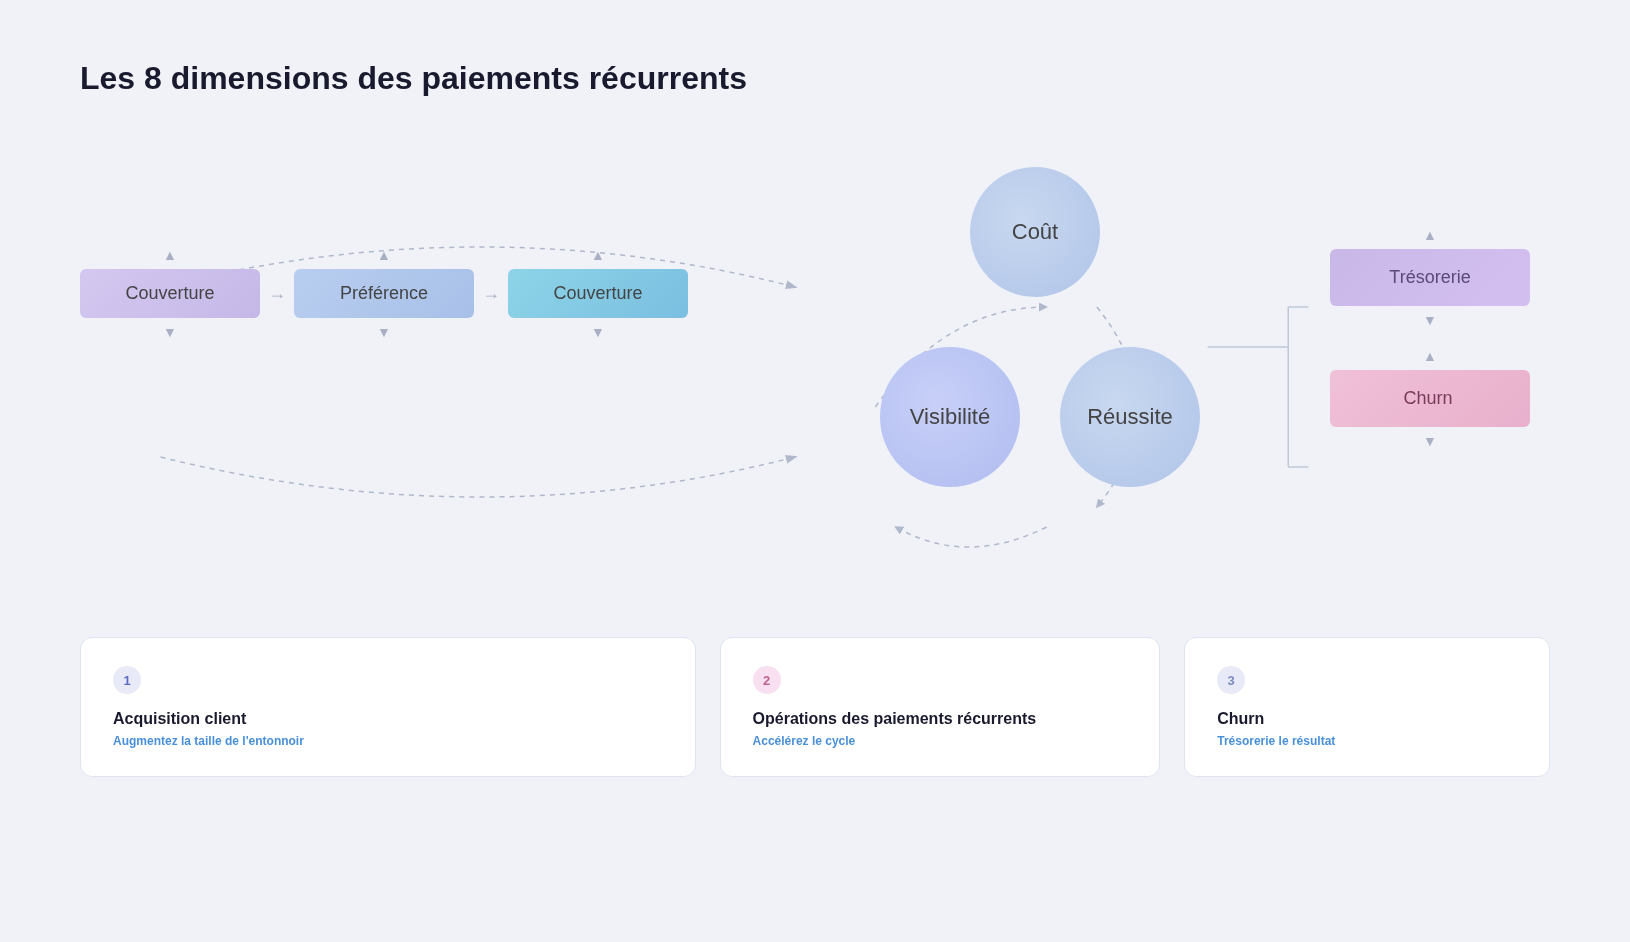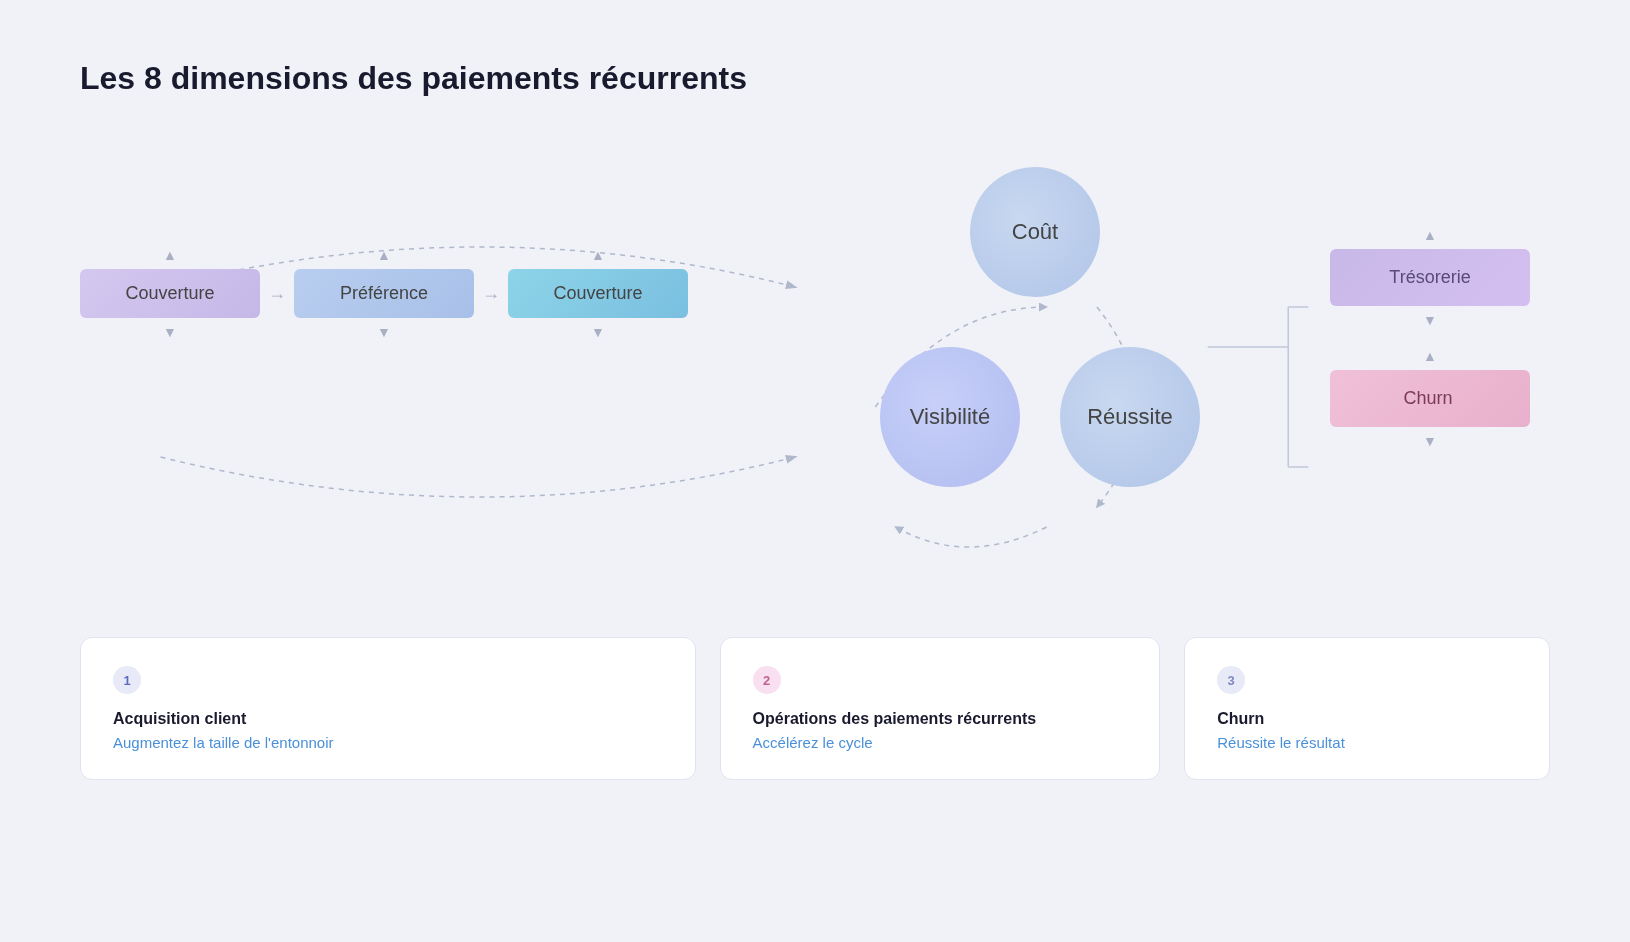--- a/index.html
+++ b/index.html
@@ -192,23 +192,23 @@
     .num-3 { background: #e8eaf8; color: #7c8bc0; }
 
     .card-title {
       font-size: 16px;
       font-weight: 700;
       color: #1a1a2e;
       margin-bottom: 6px;
     }
 
     .card-subtitle {
-      font-size: 15px;
+      font-size: 12px;
       color: #4a90d9;
-      font-weight: 400;
+      font-weight: 700;
     }
 
     
     .diagram-svg {
       position: absolute;
       top: 0;
       left: 0;
       width: 100%;
       height: 100%;
       pointer-events: none;
@@ -328,18 +328,18 @@
       </div>
       <div class="card-title">Opérations des paiements récurrents</div>
       <div class="card-subtitle">Accélérez le cycle</div>
     </div>
 
     <div class="card card-3">
       <div class="card-number num-3">
         <span>3</span>
       </div>
       <div class="card-title">Churn</div>
-      <div class="card-subtitle">Réussite le résultat</div>
+      <div class="card-subtitle">Trésorerie le résultat</div>
     </div>
 
   </div>
 
 </div>
 
 </body></html>

